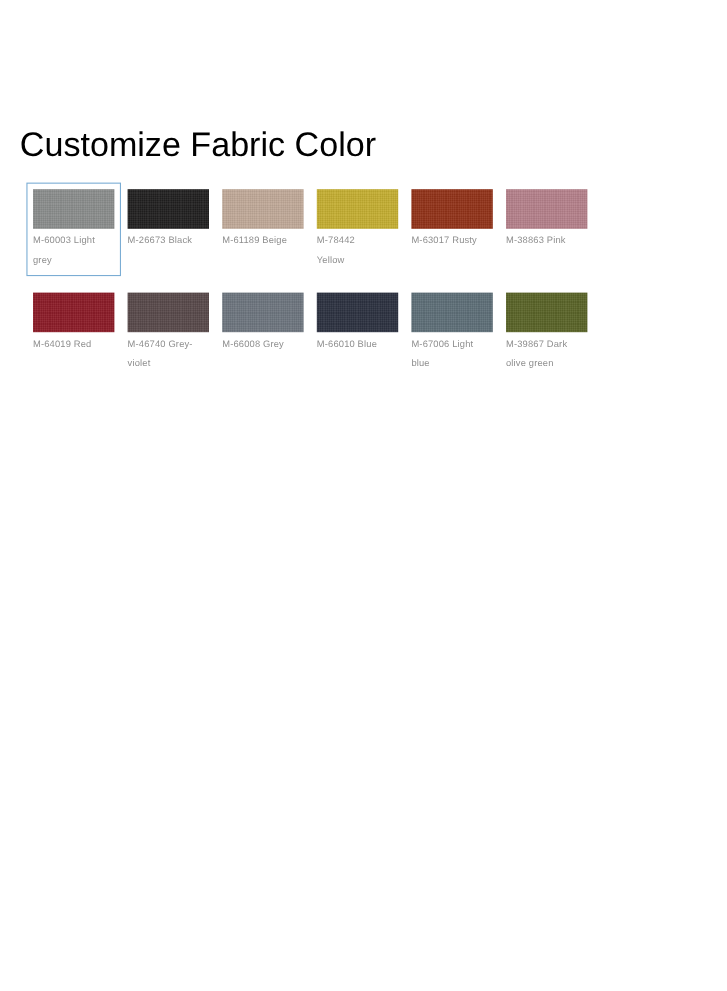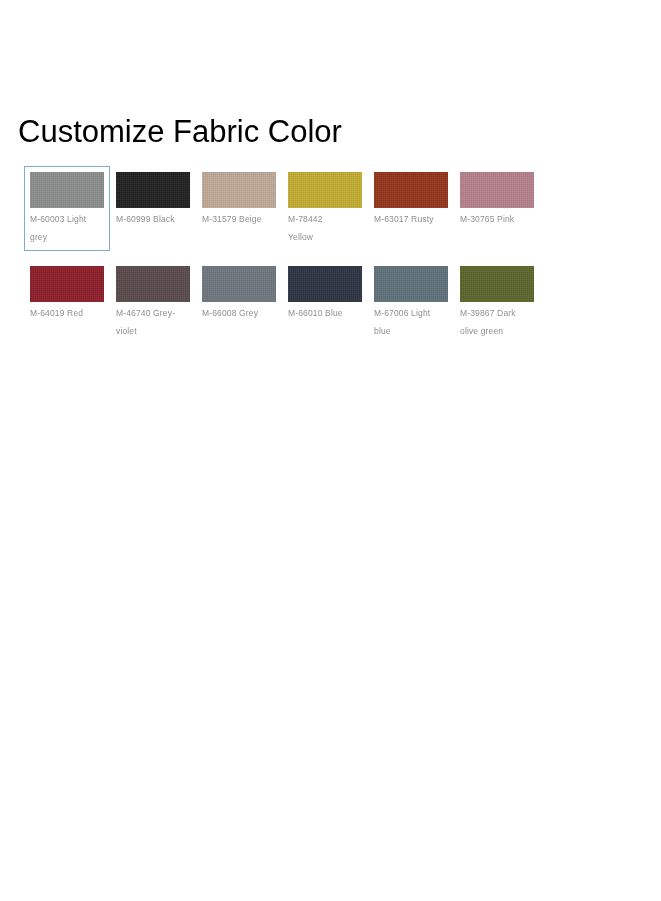--- a/index.html
+++ b/index.html
@@ -83,25 +83,25 @@
 </head>
 <body>
 
 <div class="page">
 
   <h1 class="page-title">Customize Fabric Color</h1>
 
   <div class="swatch-grid">
     <div class="swatch-row row-1">
         <div class="swatch selected"><span class="swatch-color" title="M-60003 Light grey" style="background: rgb(138, 141, 140);"></span><span class="swatch-label">M-60003 Light grey</span></div>
-        <div class="swatch"><span class="swatch-color" title="M-60999 Black" style="background: rgb(32, 31, 31);"></span><span class="swatch-label">M-60999 Black</span></div>
-        <div class="swatch"><span class="swatch-color" title="M-61189 Beige" style="background: rgb(191, 168, 151);"></span><span class="swatch-label">M-31579 Beige</span></div>
+        <div class="swatch"><span class="swatch-color" title="M-60999 Black" style="background: rgb(32, 31, 31);"></span><span class="swatch-label">M-26673 Black</span></div>
+        <div class="swatch"><span class="swatch-color" title="M-61189 Beige" style="background: rgb(191, 168, 151);"></span><span class="swatch-label">M-61189 Beige</span></div>
         <div class="swatch"><span class="swatch-color" title="M-62002 Yellow" style="background: rgb(195, 173, 48);"></span><span class="swatch-label">M-78442 Yellow</span></div>
         <div class="swatch"><span class="swatch-color" title="M-63017 Rusty" style="background: rgb(145, 50, 24);"></span><span class="swatch-label">M-63017 Rusty</span></div>
-        <div class="swatch"><span class="swatch-color" title="M-63064 Pink" style="background: rgb(180, 128, 138);"></span><span class="swatch-label">M-30765 Pink</span></div>
+        <div class="swatch"><span class="swatch-color" title="M-63064 Pink" style="background: rgb(180, 128, 138);"></span><span class="swatch-label">M-38863 Pink</span></div>
       </div>
     <div class="swatch-row row-2">
         <div class="swatch"><span class="swatch-color" title="M-64019 Red" style="background: rgb(140, 28, 40);"></span><span class="swatch-label">M-64019 Red</span></div>
         <div class="swatch"><span class="swatch-color" title="M-65011 Grey-violet" style="background: rgb(88, 73, 74);"></span><span class="swatch-label">M-46740 Grey-violet</span></div>
         <div class="swatch"><span class="swatch-color" title="M-66008 Grey" style="background: rgb(109, 117, 126);"></span><span class="swatch-label">M-66008 Grey</span></div>
         <div class="swatch"><span class="swatch-color" title="M-66010 Blue" style="background: rgb(44, 49, 64);"></span><span class="swatch-label">M-66010 Blue</span></div>
         <div class="swatch"><span class="swatch-color" title="M-67006 Light blue" style="background: rgb(94, 111, 120);"></span><span class="swatch-label">M-67006 Light blue</span></div>
         <div class="swatch"><span class="swatch-color" title="M-68005 Dark olive green" style="background: rgb(90, 100, 40);"></span><span class="swatch-label">M-39867 Dark olive green</span></div>
       </div>
   </div>

